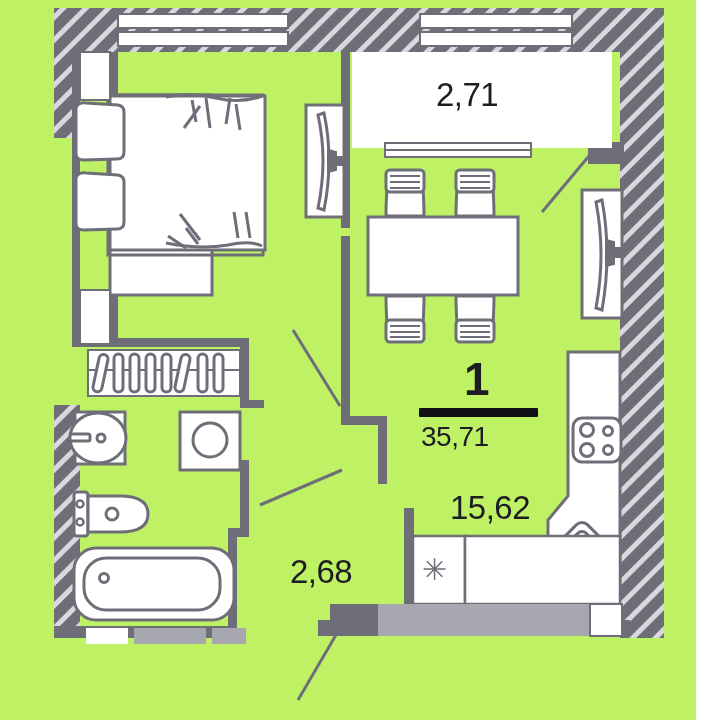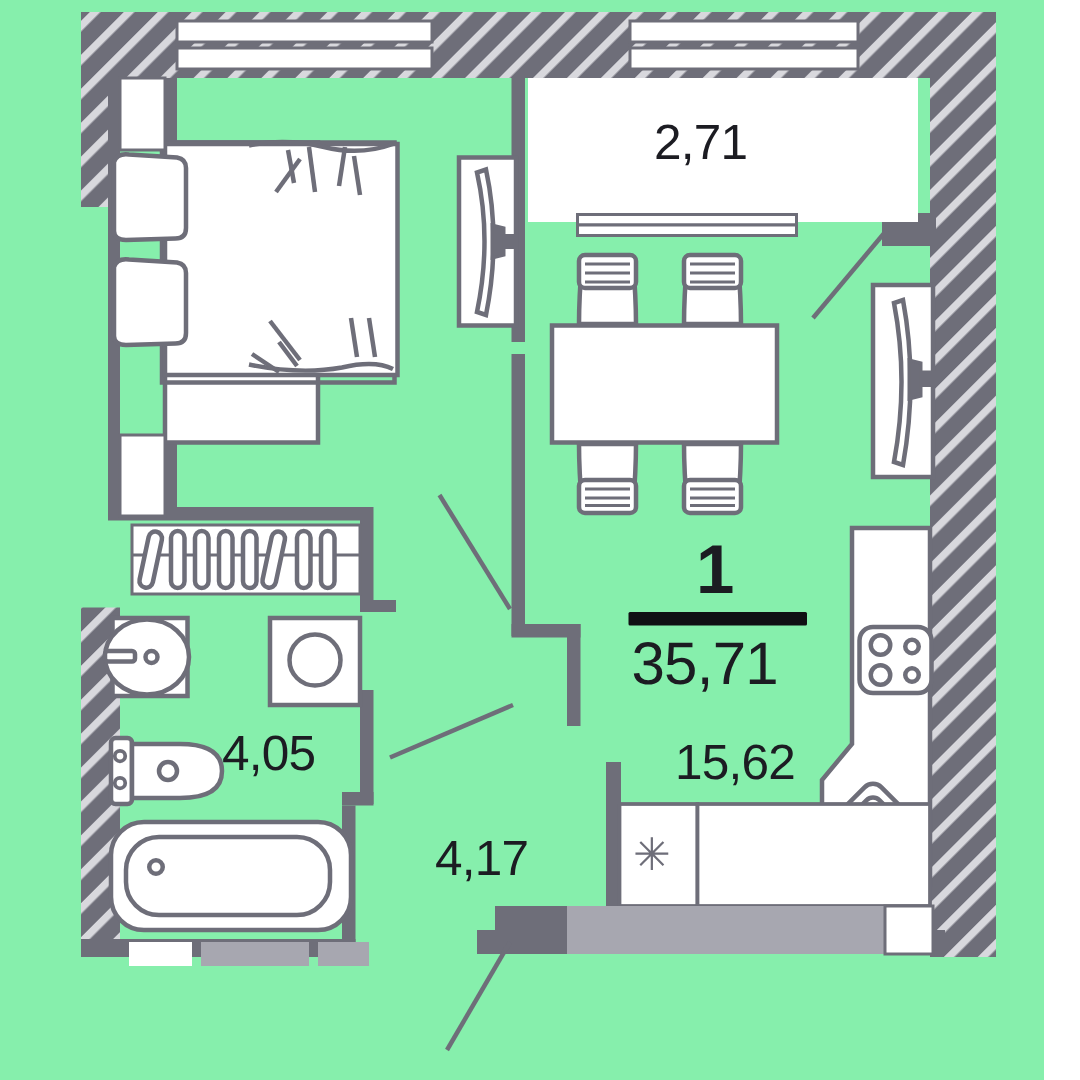--- a/index.html
+++ b/index.html
@@ -1,33 +1,33 @@
 <!DOCTYPE html>
 <html><head>
 <meta charset="utf-8">
 <style>
   html,body{margin:0;padding:0;background:#ffffff;}
   body{
     width:720px;height:720px;overflow:hidden;
     font-family:"Liberation Sans", sans-serif;
     -webkit-font-smoothing:antialiased;
   }
-  #plan{position:relative;width:696px;height:720px;background:#86efac;}
+  #plan{position:relative;width:696px;height:720px;background:#bef264;}
   svg#floorplan{position:absolute;left:0;top:0;width:720px;height:720px;display:block;}
 
   .lbl{
     position:absolute;
     color:#1c1c22;
     font-family:"Liberation Sans", sans-serif;
     white-space:nowrap;
     letter-spacing:-0.5px;
   }
   .lbl-area{font-size:33px;font-weight:400;}
   .lbl-rooms{font-size:46px;font-weight:700;letter-spacing:0px;}
-  .lbl-total{font-size:40px;font-weight:400;}
+  .lbl-total{font-size:28px;font-weight:400;}
   .total-rule{
     position:absolute;background:#101014;height:9px;border-radius:1px;
   }
 </style>
 </head>
 <body>
 
 <div id="plan">
 
   <svg id="floorplan" viewBox="0 0 720 720">
@@ -250,23 +250,22 @@
     </g>
 
     <g fill="#6e6e79">
       <rect x="404" y="508" width="10" height="28"></rect>
     </g>
   </svg>
 
   <div class="lbl lbl-area" style="left:436px;top:76px;">2,71</div>
 
 
-  <div class="lbl lbl-area" style="left:148px;top:483px;">4,05</div>
-
-  <div class="lbl lbl-area" style="left:290px;top:553px;">4,17</div>
+
+  <div class="lbl lbl-area" style="left:290px;top:553px;">2,68</div>
 
   <div class="lbl lbl-area" style="left:450px;top:489px;">15,62</div>
 
   <div class="lbl lbl-rooms" style="left:464px;top:352px;">1</div>
 
   <div class="total-rule" style="left:419px;top:408px;width:119px;"></div>
 
   <div class="lbl lbl-total" style="left:421px;top:421px;">35,71</div>
 
   <div class="lbl" style="left:422px;top:552px;font-size:30px;color:#6e6e79;">✳</div>

